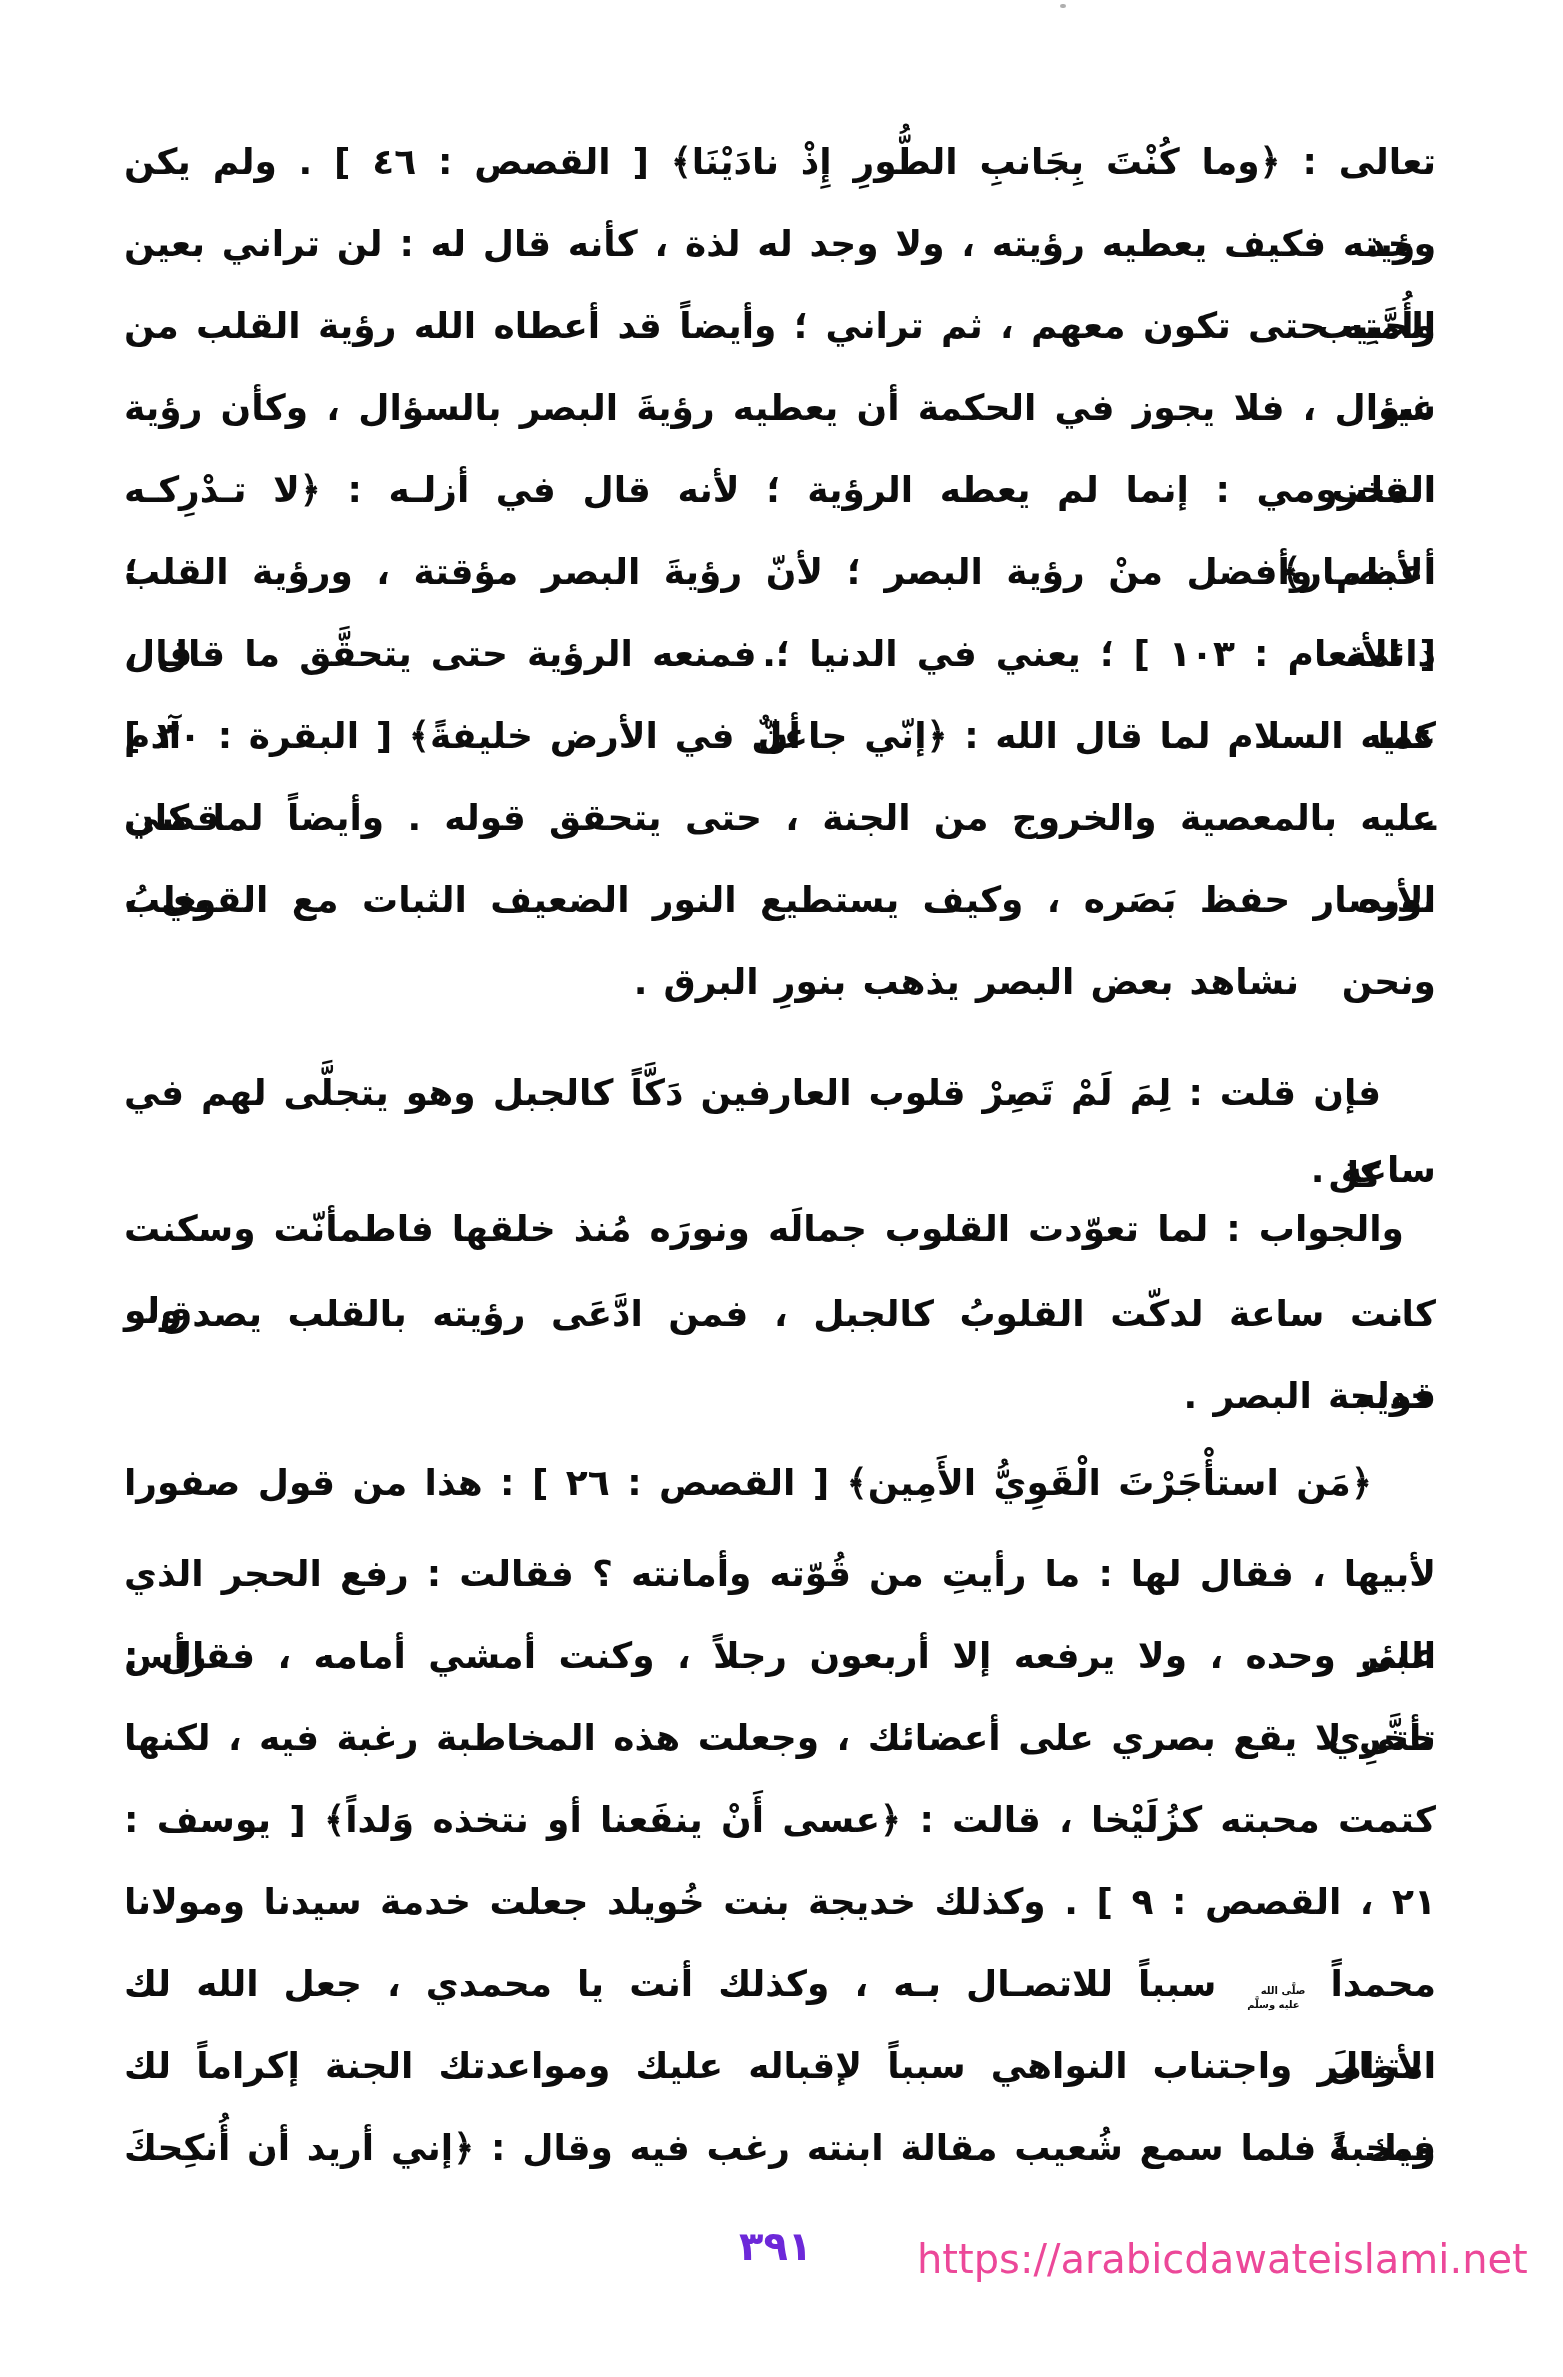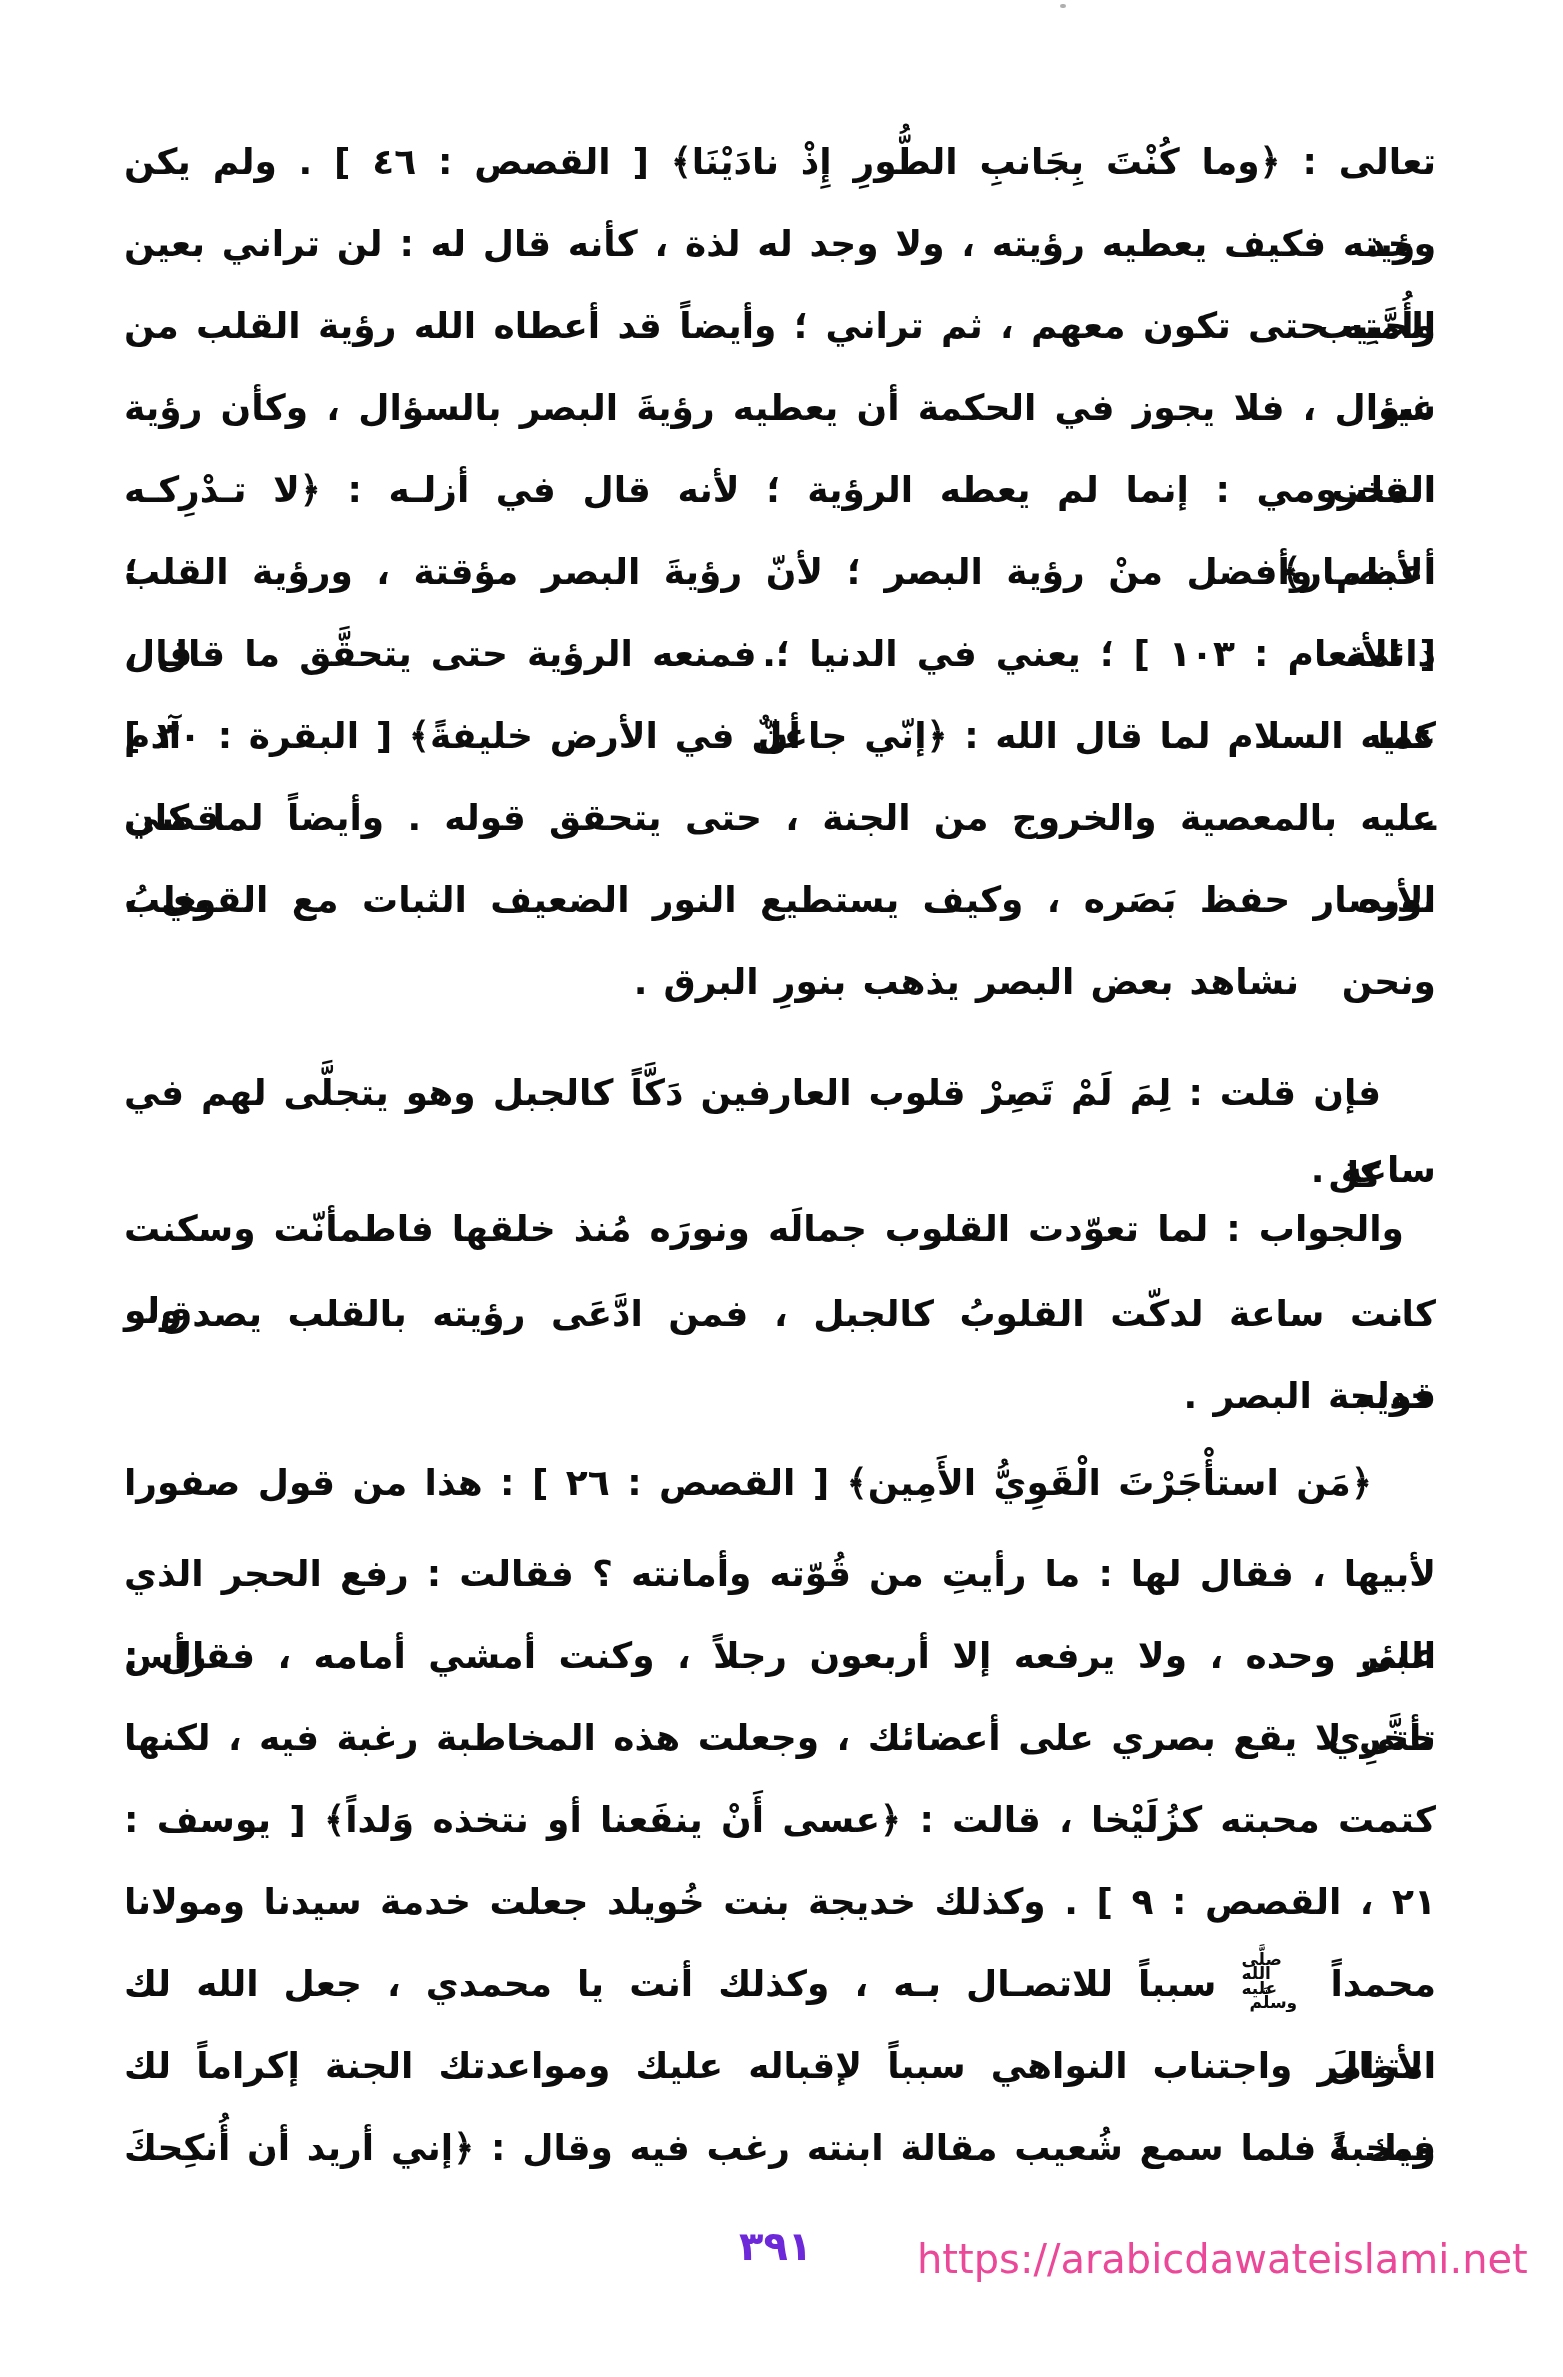--- a/index.html
+++ b/index.html
@@ -37,23 +37,23 @@
   .ind70   { padding-right: 64px; }
   .mt32    { margin-top: 29px; }
   .mtn5    { margin-top: -4.6px; }
   .mtn25   { margin-top: -23px; }
   .mt3     { margin-top: 2.7px; margin-left: 36px; }
   .mt5     { margin-top: 4.6px; }
   .mt10    { margin-top: 9px; }
   .hon {
     display: inline-block;
     width: 64px;
-    font-size: 17px;
+    font-size: 10px;
     line-height: 14.6px;
-    text-align: left;
+    text-align: right;
     text-align-last: center;
     vertical-align: -12.7px;
     font-weight: 700;
     word-spacing: 0;
   }
   .page-number {
     position: absolute;
     top: 2223px;
     left: 739px;
     font-size: 40px;

